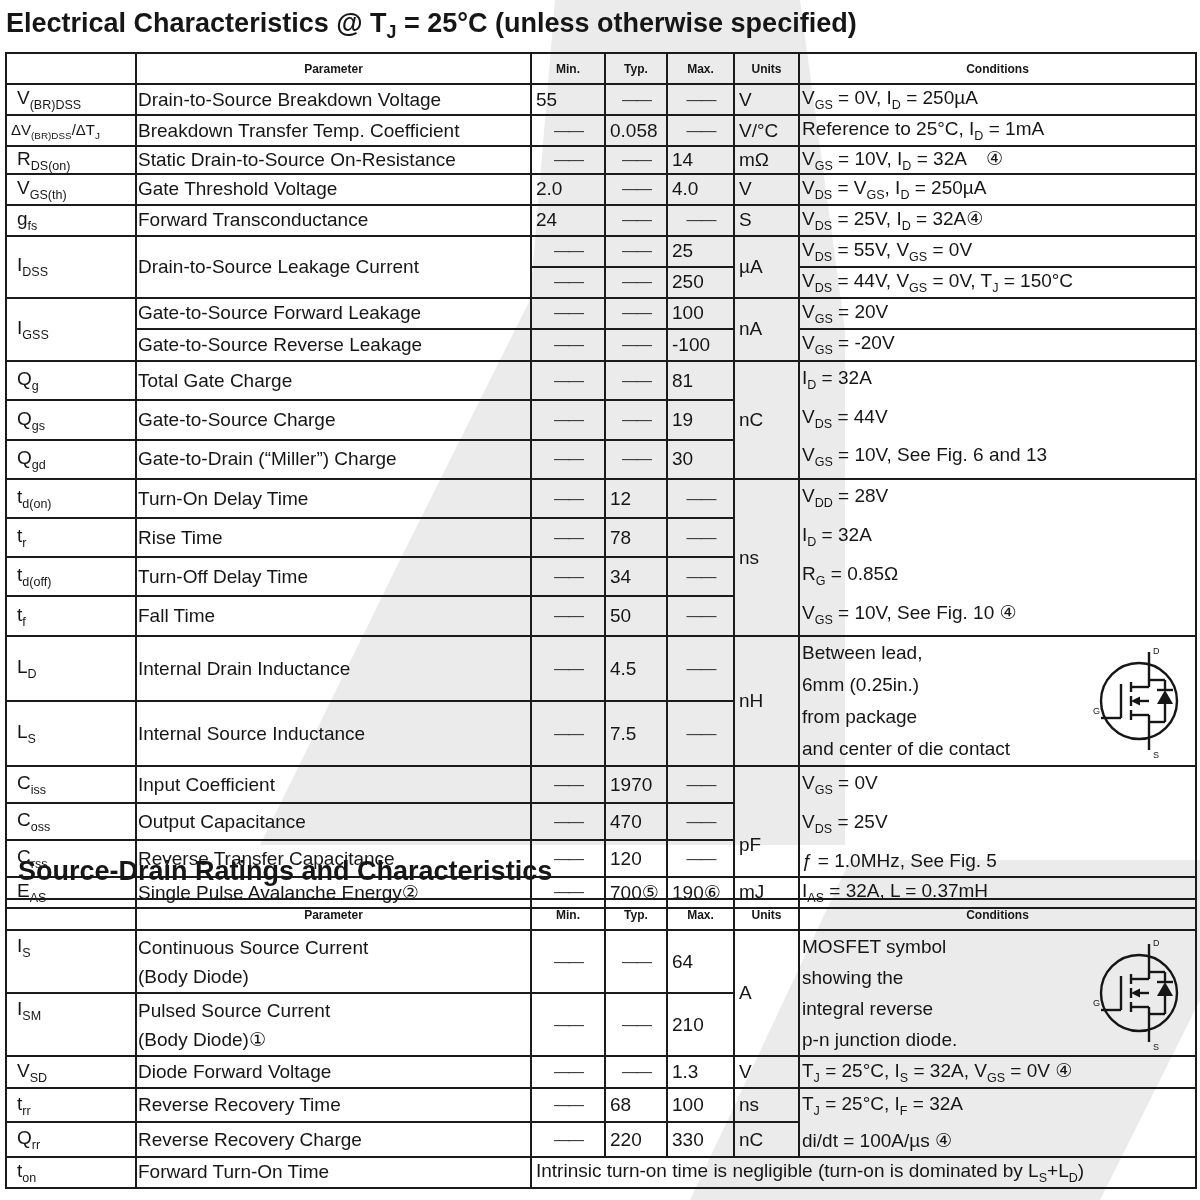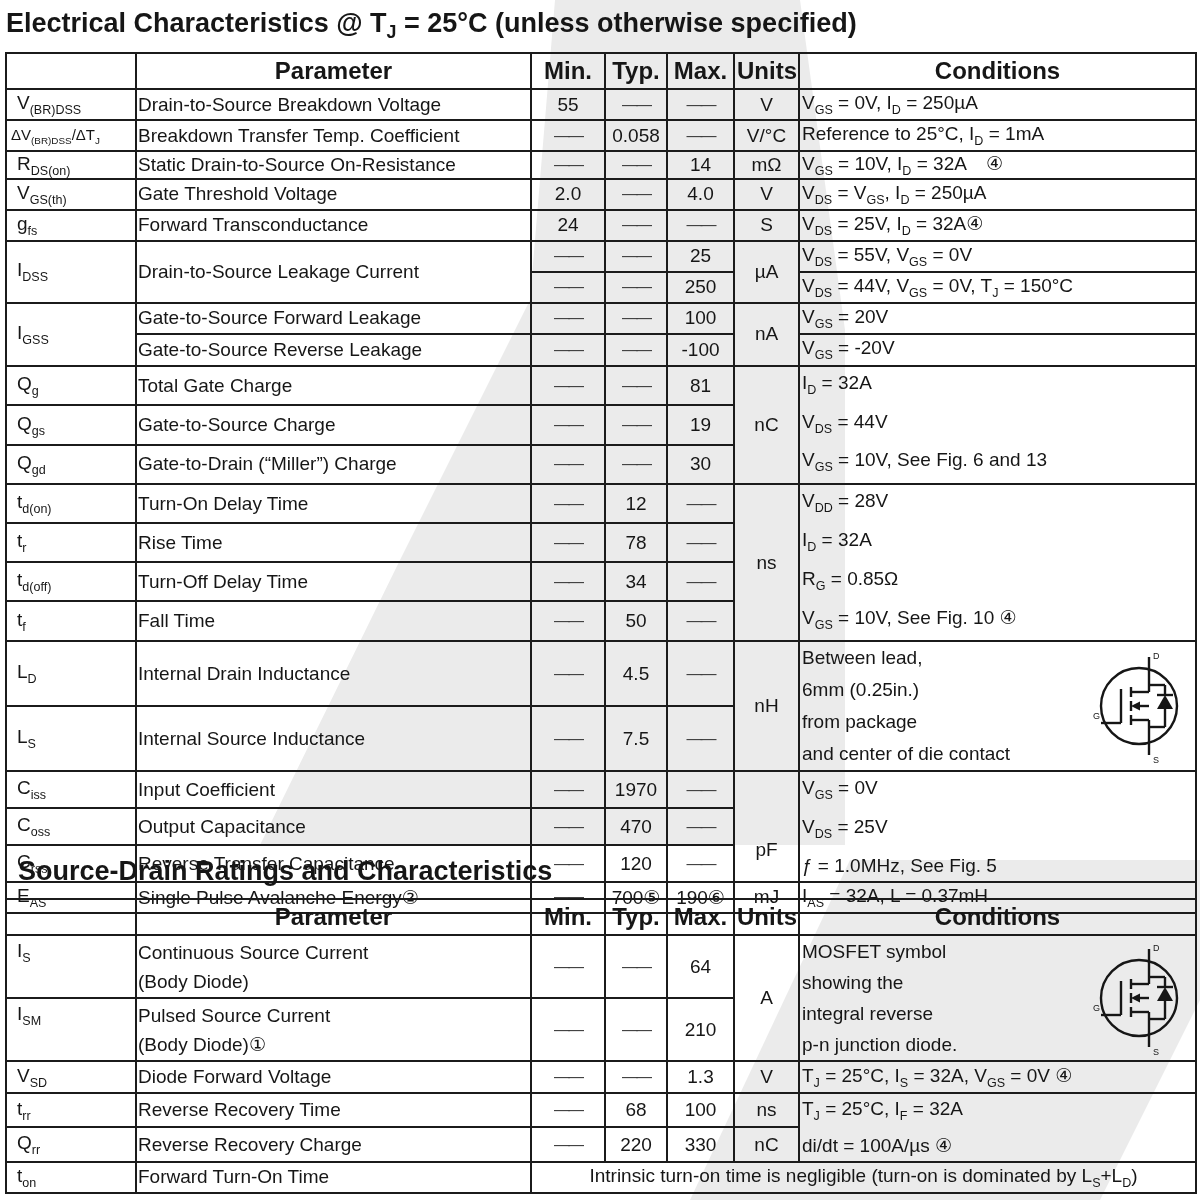--- a/index.html
+++ b/index.html
@@ -5,26 +5,26 @@
   html,body{margin:0;padding:0}
   body{
     width:1200px;height:1200px;position:relative;overflow:hidden;
     background:#ffffff;color:#161616;
     font-family:"Liberation Sans","DejaVu Sans",sans-serif;
   }
   .wm{position:absolute;top:0;left:0;z-index:0}
   .sec-title{position:absolute;z-index:2;margin:0;font-weight:bold;font-size:27px;letter-spacing:0}
   table.dt{position:absolute;z-index:1;border-collapse:collapse;table-layout:fixed;background:transparent}
   .dt td,.dt th{border:2px solid #1b1b1b;font-size:19px;padding:0 4px;overflow:hidden;vertical-align:middle}
-  .dt th{font-size:24px;font-weight:bold;text-align:center;padding:3px 2px}
+  .dt th{font-size:12px;font-weight:bold;text-align:center;padding:3px 2px}
   td.sym{padding-left:10px;font-size:19px}
   td.symsm{padding-left:4px;font-size:15px}
   td.param{padding-left:1px}
   td.cond{padding-left:2px}
-  td.c{text-align:center}
+  td.c{}
   td.d{text-align:center;color:#3d3d3d;letter-spacing:-2px;font-size:16px}
   td.vb{vertical-align:bottom;padding-bottom:20px}
   td.rel{position:relative}
   .ml31{line-height:31px}
   .ml32{line-height:32px}
   .ml30{line-height:30px}
   .p2{line-height:29px}
   sub{font-size:0.66em}
   .mos{position:absolute;right:2px;top:50%;transform:translateY(-50%)}
   .mos line,.mos circle,.mos path{stroke:#161616;fill:none;stroke-width:2.4}

